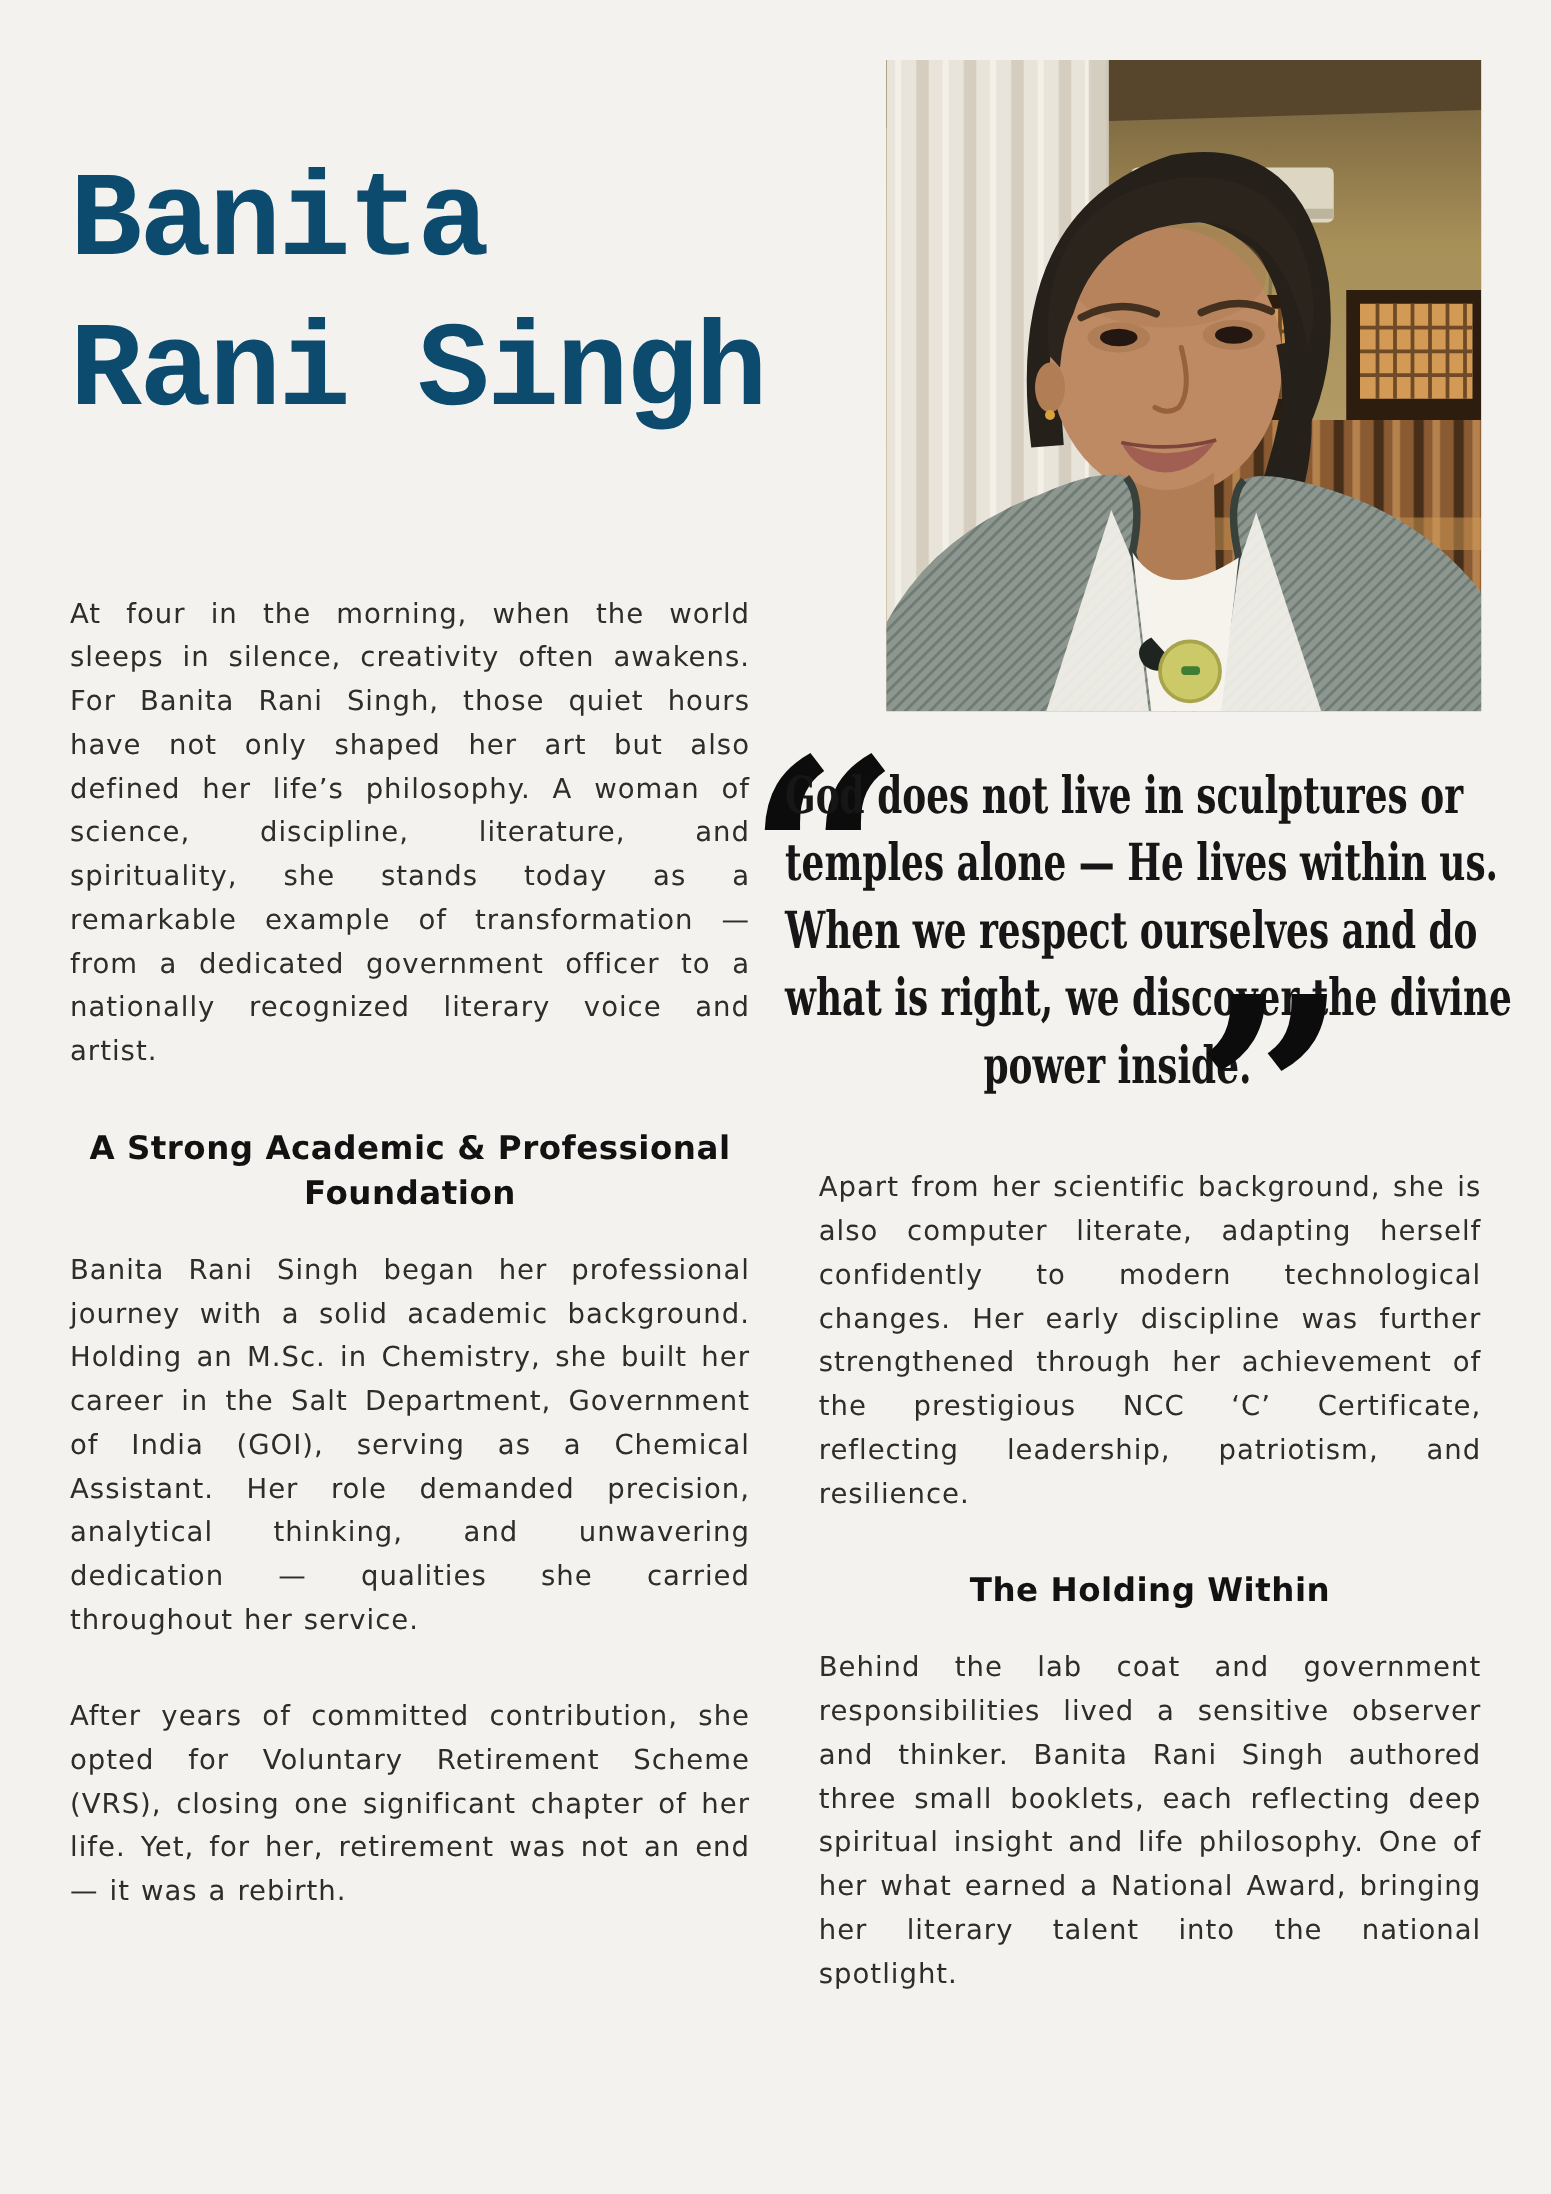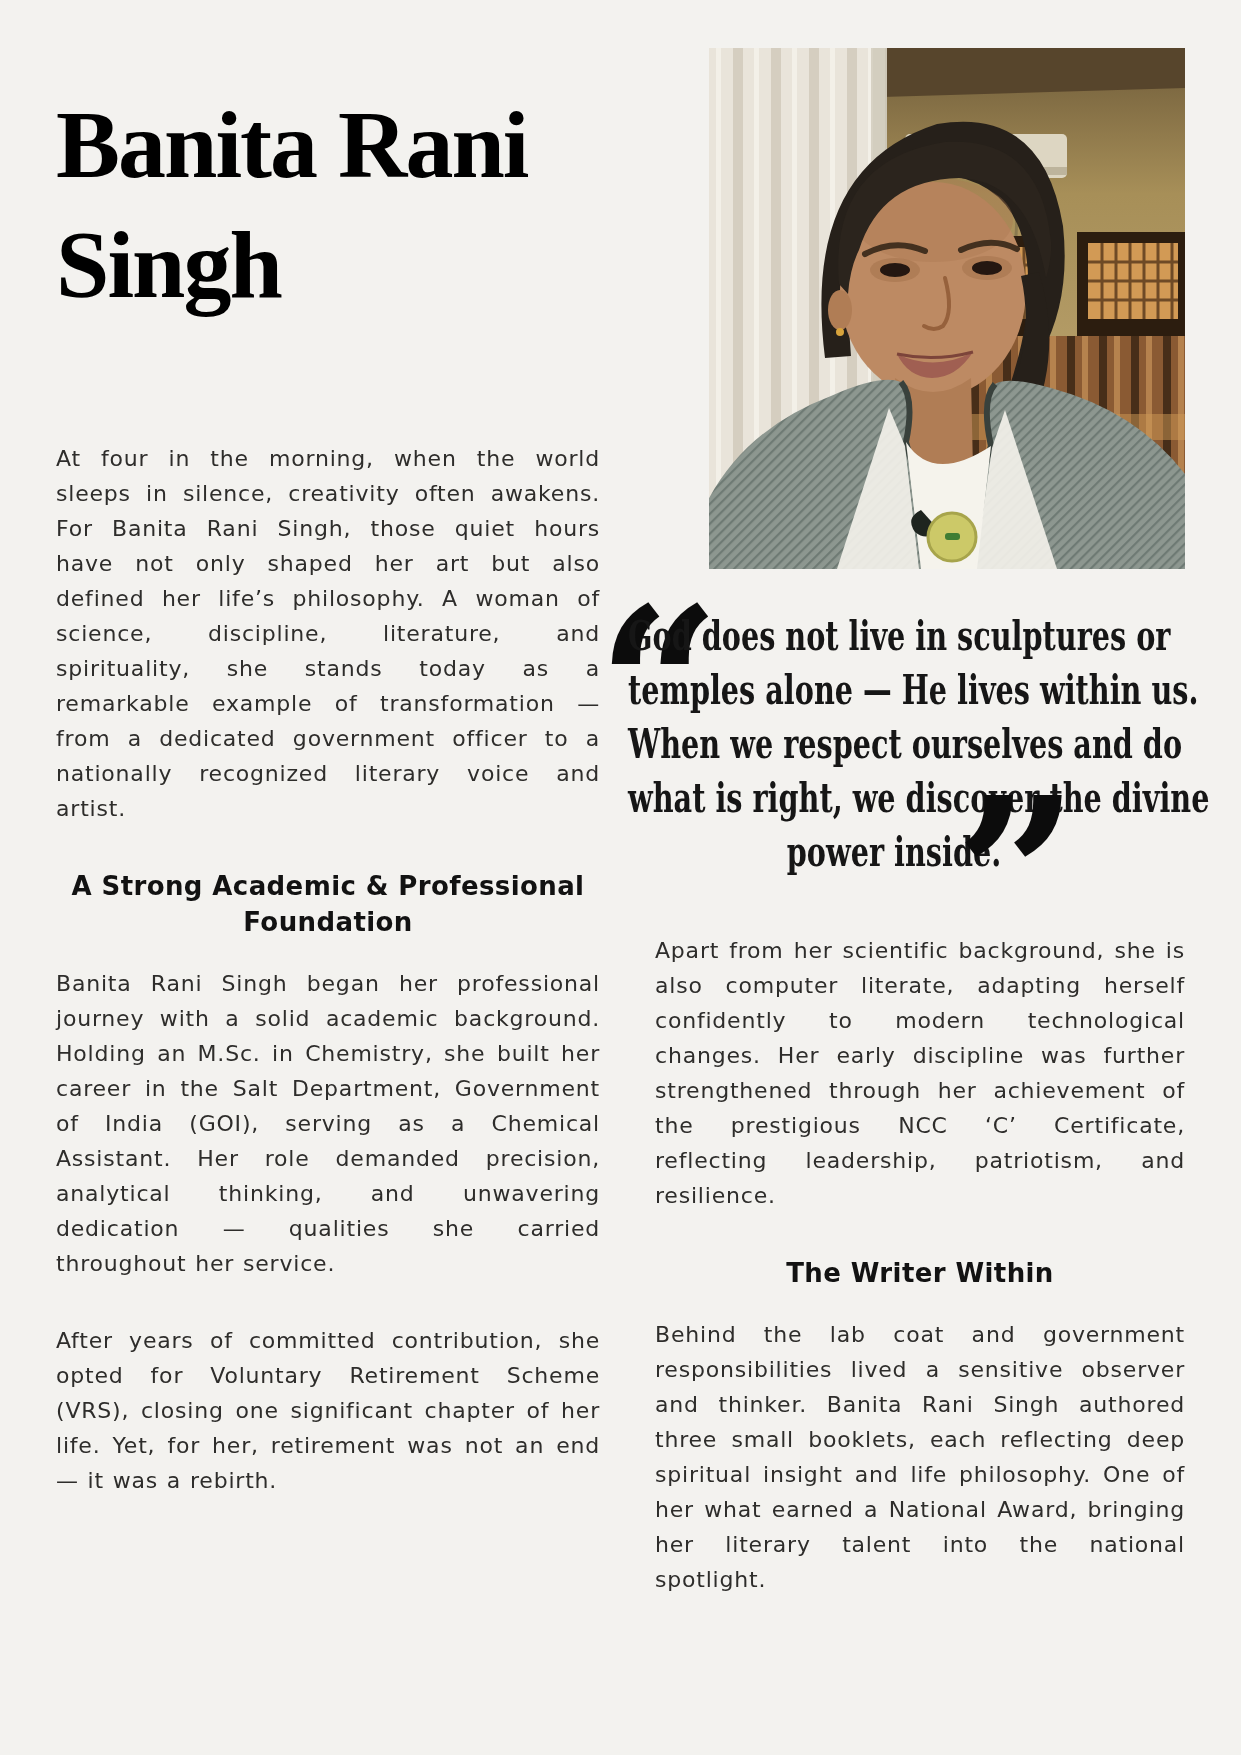--- a/index.html
+++ b/index.html
@@ -52,27 +52,27 @@
   .kicker {
     width:505px;
     font-size:31px;
     font-weight:700;
     line-height:40px;
     color:#A1715A;
     letter-spacing:0.2px;
   }
   .headline {
     width:600px;
-    margin-top:4px;
-    font-family:Liberation Serif, serif;
+    margin-top:37px;
+    font-family:Liberation Mono, monospace;
     font-weight:700;
     font-size:96px;
     line-height:1.25;
     letter-spacing:-2px;
-    color:#000000;
+    color:#0c4a6e;
   }
 
   
   .body-par {
     font-size:22px;
     line-height:35px;
     letter-spacing:0.8px;
     word-spacing:1px;
     text-align:justify;
     color:#2E2D2B;
@@ -247,17 +247,17 @@
             <div class="q-line">temples alone — He lives within us.</div>
             <div class="q-line">When we respect ourselves and do</div>
             <div class="q-line">what is right, we discover the divine</div>
             <div class="q-line">power inside.</div>
           </div>
         <span class="cq">”</span>
       </figure>
 
       <p class="body-par">Apart from her scientific background, she is also computer literate, adapting herself confidently to modern technological changes. Her early discipline was further strengthened through her achievement of the prestigious NCC ‘C’ Certificate, reflecting leadership, patriotism, and resilience.</p>
 
-      <h3 class="section-heading">The Writer Within</h3>
+      <h3 class="section-heading">The Holding Within</h3>
       <p class="body-par">Behind the lab coat and government responsibilities lived a sensitive observer and thinker. Banita Rani Singh authored three small booklets, each reflecting deep spiritual insight and life philosophy. One of her what earned a National Award, bringing her literary talent into the national spotlight.</p>
     </div>
   </div>
 </div>
 
 </body></html>

